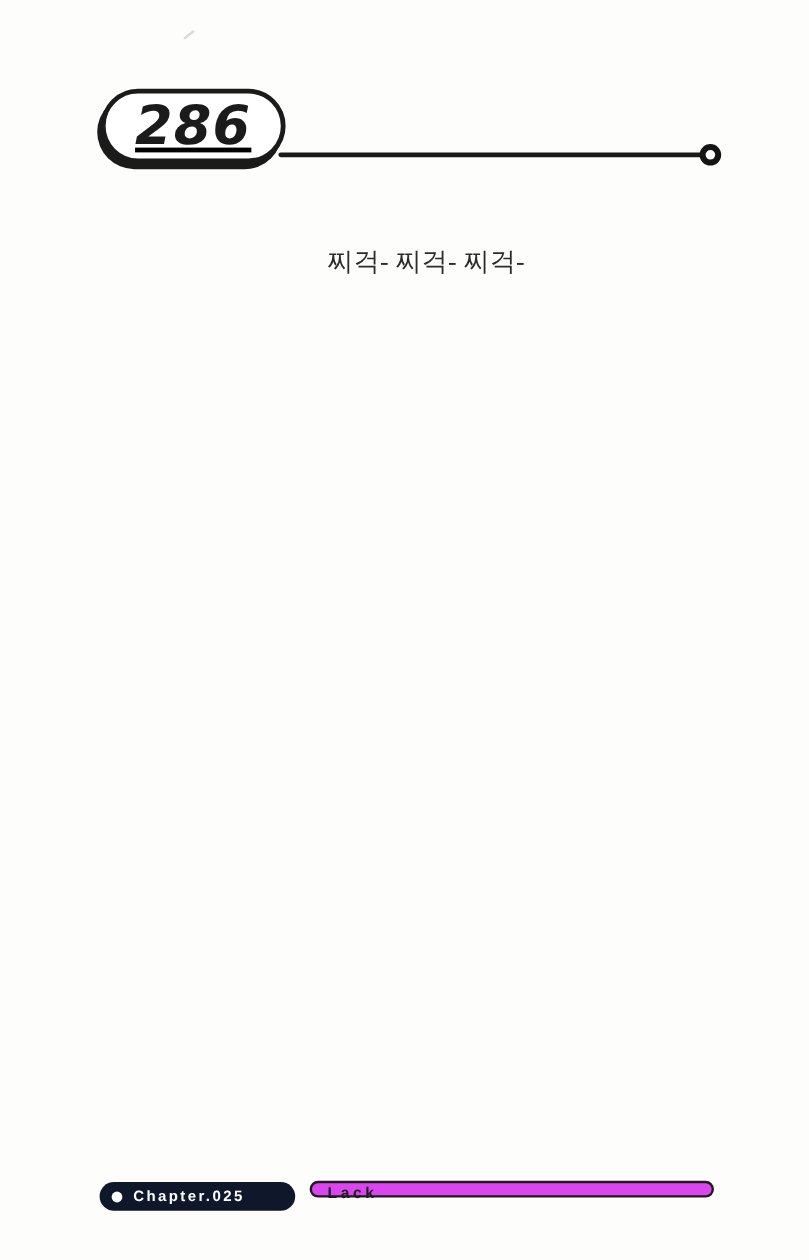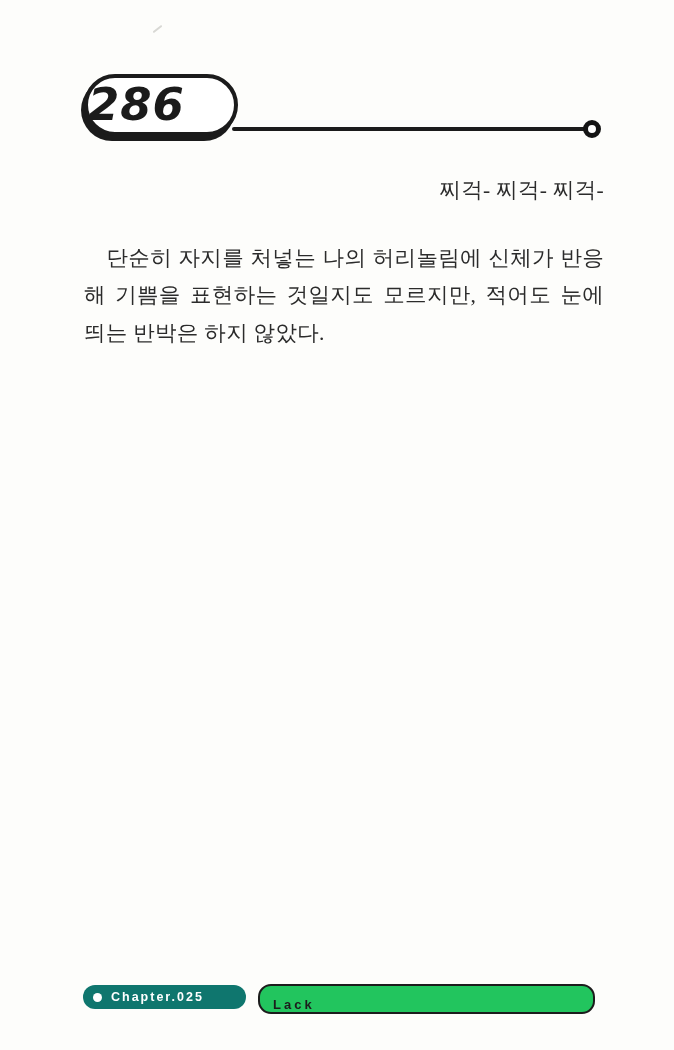--- a/index.html
+++ b/index.html
@@ -33,21 +33,23 @@
     top: 74px;
     width: 154px;
     height: 62px;
     box-sizing: border-box;
     background: #ffffff;
     border: 4px solid #1b1b1b;
     border-radius: 34px;
     box-shadow: -3px 5px 0 #1b1b1b;
     display: flex;
     align-items: center;
+    justify-content: center;
     z-index: 2;
+    text-decoration: underline;
   }
   .page-num {
     font-family: "DejaVu Sans", "Liberation Sans", sans-serif;
     font-style: italic;
     font-weight: bold;
     font-size: 45px;
     letter-spacing: 1px;
     color: #1b1b1b;
     transform: translateY(-1px);
   }
@@ -84,33 +86,33 @@
     color: #2b2b2b;
     text-align: justify;
     word-break: break-all;
     letter-spacing: 0.3px;
   }
   .body-text p {
     margin: 0;
     text-indent: 1.05em;
   }
   .body-text p.isolated {
-    margin-top: 16px;
+    margin-top: 44px;
     margin-bottom: 30px;
-    text-align: right;
+    text-align: center;
   }
   
   .footer-chapter-badge {
     position: absolute;
     left: 83px;
     top: 985px;
     width: 163px;
     height: 24px;
     box-sizing: border-box;
-    background: #0f766e;
+    background: #0f172a;
     border-radius: 12px;
     display: flex;
     align-items: center;
     padding-left: 10px;
   }
   .bullet-dot {
     width: 9px;
     height: 9px;
     border-radius: 50%;
     background: #ffffff;
@@ -123,27 +125,27 @@
     font-size: 12.5px;
     letter-spacing: 2px;
     color: #ffffff;
     white-space: nowrap;
   }
   .footer-imprint-badge {
     position: absolute;
     left: 258px;
     top: 984px;
     width: 337px;
-    height: 30px;
+    height: 14px;
     box-sizing: border-box;
-    background: #22c55e;
+    background: #d946ef;
     border: 2.5px solid #1c1c1c;
     border-radius: 13px;
     display: flex;
-    align-items: flex-end;
+    align-items: flex-start;
     padding-left: 13px;
   }
   .imprint-label {
     font-family: "Liberation Sans", "DejaVu Sans", sans-serif;
     font-weight: bold;
     font-size: 13px;
     letter-spacing: 3px;
     color: #1c1c1c;
     white-space: nowrap;
   }
@@ -156,21 +158,20 @@
   <span class="scan-artifact"></span>
 
   <div class="header-rule"></div>
   <div class="header-ring"></div>
   <div class="page-num-badge">
     <span class="page-num">286</span>
   </div>
 
   <div class="body-text">
     <p class="isolated">찌걱- 찌걱- 찌걱-</p>
-    <p>단순히 자지를 처넣는 나의 허리놀림에 신체가 반응해 기쁨을 표현하는 것일지도 모르지만, 적어도 눈에 띄는 반박은 하지 않았다.</p>
   </div>
 
   <div class="footer-chapter-badge">
     <span class="bullet-dot"></span>
     <span class="chapter-label">Chapter.025</span>
   </div>
   <div class="footer-imprint-badge">
     <span class="imprint-label">Lack</span>
   </div>
 

